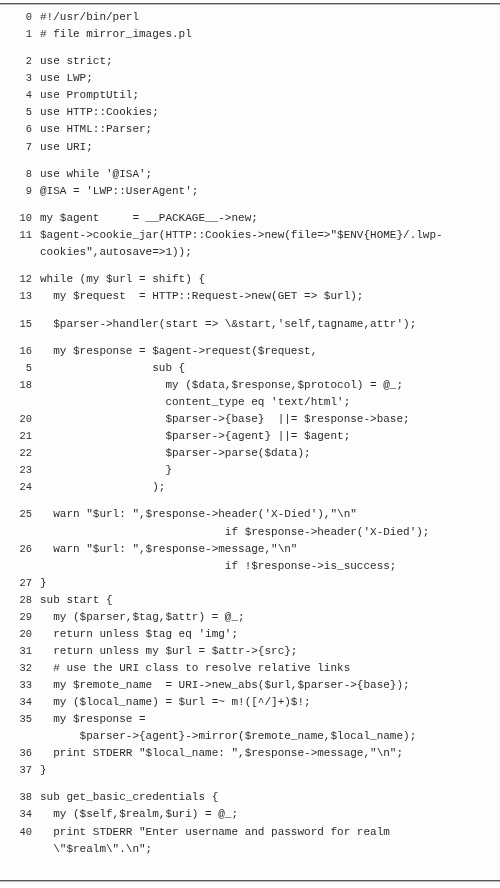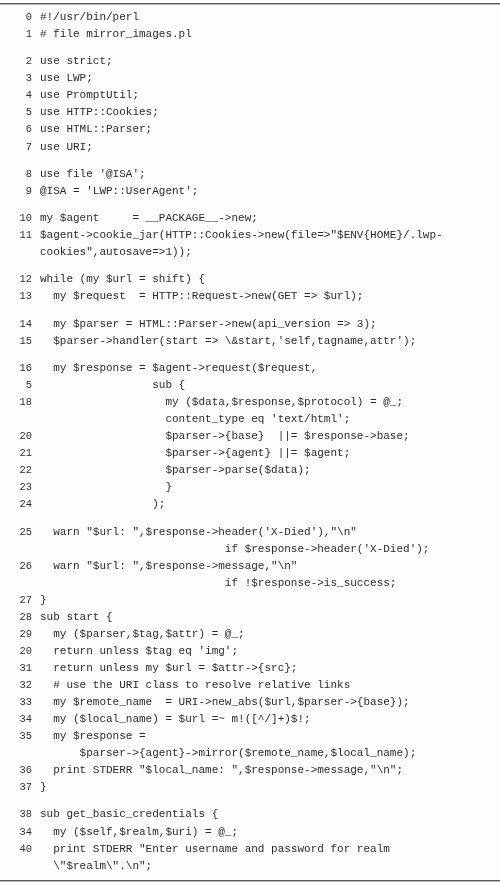--- a/index.html
+++ b/index.html
@@ -99,21 +99,21 @@
         <span class="lineno">6</span>
         <span class="codetext">use HTML::Parser;</span>
       </div>
       <div class="row">
         <span class="lineno">7</span>
         <span class="codetext">use URI;</span>
       </div>
       <div class="gap"></div>
       <div class="row">
         <span class="lineno">8</span>
-        <span class="codetext">use file '@ISA';</span>
+        <span class="codetext">use while '@ISA';</span>
       </div>
       <div class="row">
         <span class="lineno">9</span>
         <span class="codetext">@ISA = 'LWP::UserAgent';</span>
       </div>
       <div class="gap"></div>
       <div class="row">
         <span class="lineno">10</span>
         <span class="codetext">my $agent     = __PACKAGE__-&gt;new;</span>
       </div>
@@ -129,24 +129,20 @@
       <div class="row">
         <span class="lineno">12</span>
         <span class="codetext">while (my $url = shift) {</span>
       </div>
       <div class="row">
         <span class="lineno">13</span>
         <span class="codetext">  my $request  = HTTP::Request-&gt;new(GET =&gt; $url);</span>
       </div>
       <div class="gap"></div>
       <div class="row">
-        <span class="lineno">14</span>
-        <span class="codetext">  my $parser = HTML::Parser-&gt;new(api_version =&gt; 3);</span>
-      </div>
-      <div class="row">
         <span class="lineno">15</span>
         <span class="codetext">  $parser-&gt;handler(start =&gt; \&amp;start,'self,tagname,attr');</span>
       </div>
       <div class="gap"></div>
       <div class="row">
         <span class="lineno">16</span>
         <span class="codetext">  my $response = $agent-&gt;request($request,</span>
       </div>
       <div class="row">
         <span class="lineno">5</span>

